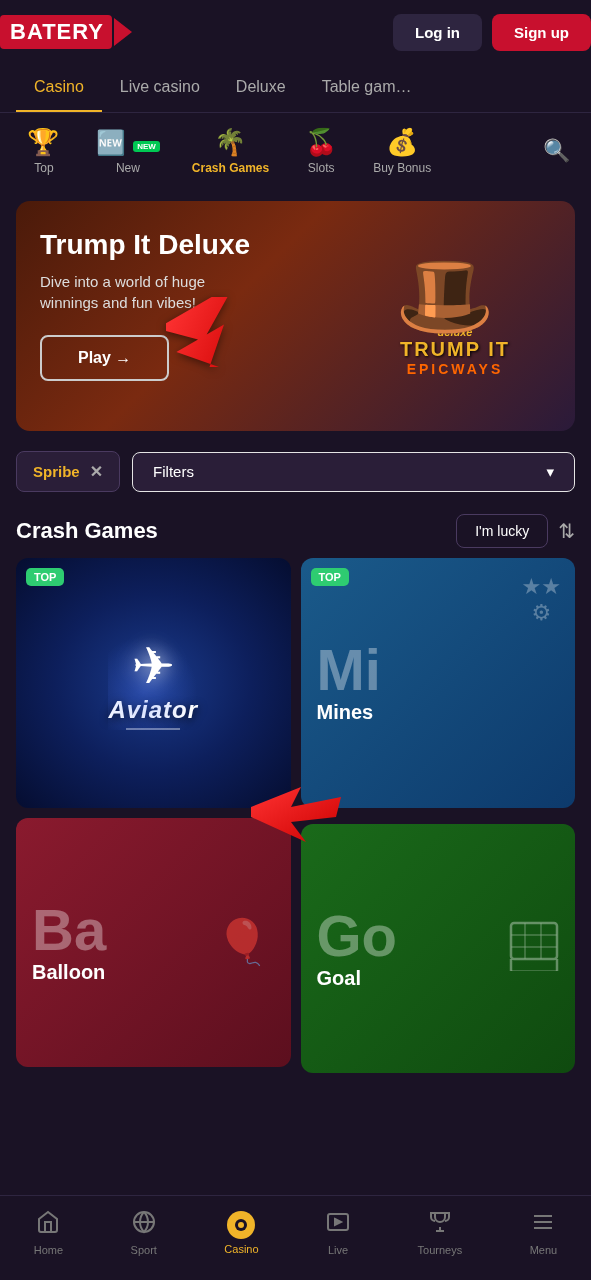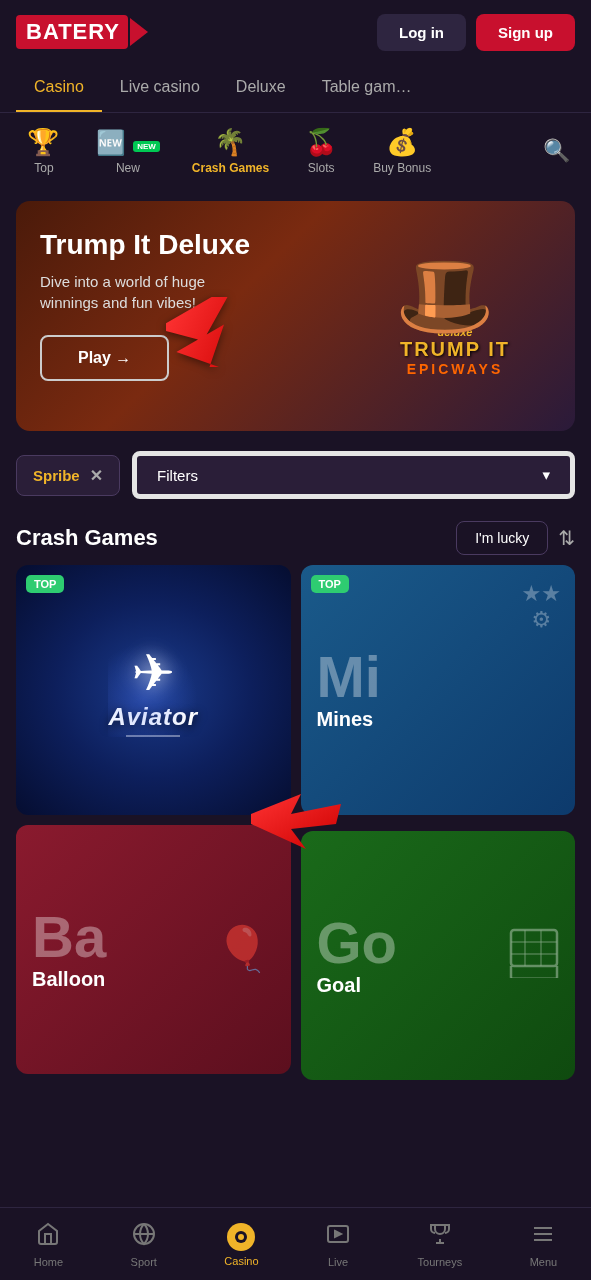--- a/index.html
+++ b/index.html
@@ -12,21 +12,21 @@
       color: #fff;
       overflow-x: hidden;
     }
 
     
     .header {
       background-color: #1a1225;
       display: flex;
       align-items: center;
       justify-content: space-between;
-      padding: 12px 16px;
+      padding: 12px 0;
       height: 64px;
     }
     .logo {
       display: flex;
       align-items: center;
     }
     .logo-text {
       background-color: #c8102e;
       color: #fff;
       font-weight: 900;
@@ -223,21 +223,21 @@
       gap: 10px;
       cursor: pointer;
     }
     .filter-tag .close-x {
       color: #aaa;
       font-size: 16px;
       cursor: pointer;
     }
     .filter-dropdown {
       background: #2a1e38;
-      border: 5px solid #e5e5e5;
+      border: 1px solid #e5e5e5;
       border-radius: 8px;
       padding: 10px 20px;
       color: #fff;
       font-size: 15px;
       font-weight: 500;
       display: flex;
       align-items: center;
       gap: 10px;
       cursor: pointer;
       flex: 1;
@@ -327,21 +327,21 @@
       top: 16px;
       display: flex;
       flex-direction: column;
       align-items: center;
       opacity: 0.6;
     }
 
     
     .bottom-nav {
       position: fixed;
-      bottom: 0;
+      bottom: 12px;
       left: 0;
       width: 591px;
       background: #1a1225;
       border-top: 1px solid #2e2540;
       display: flex;
       align-items: center;
       justify-content: space-around;
       padding: 10px 0 8px;
       z-index: 100;
     }

